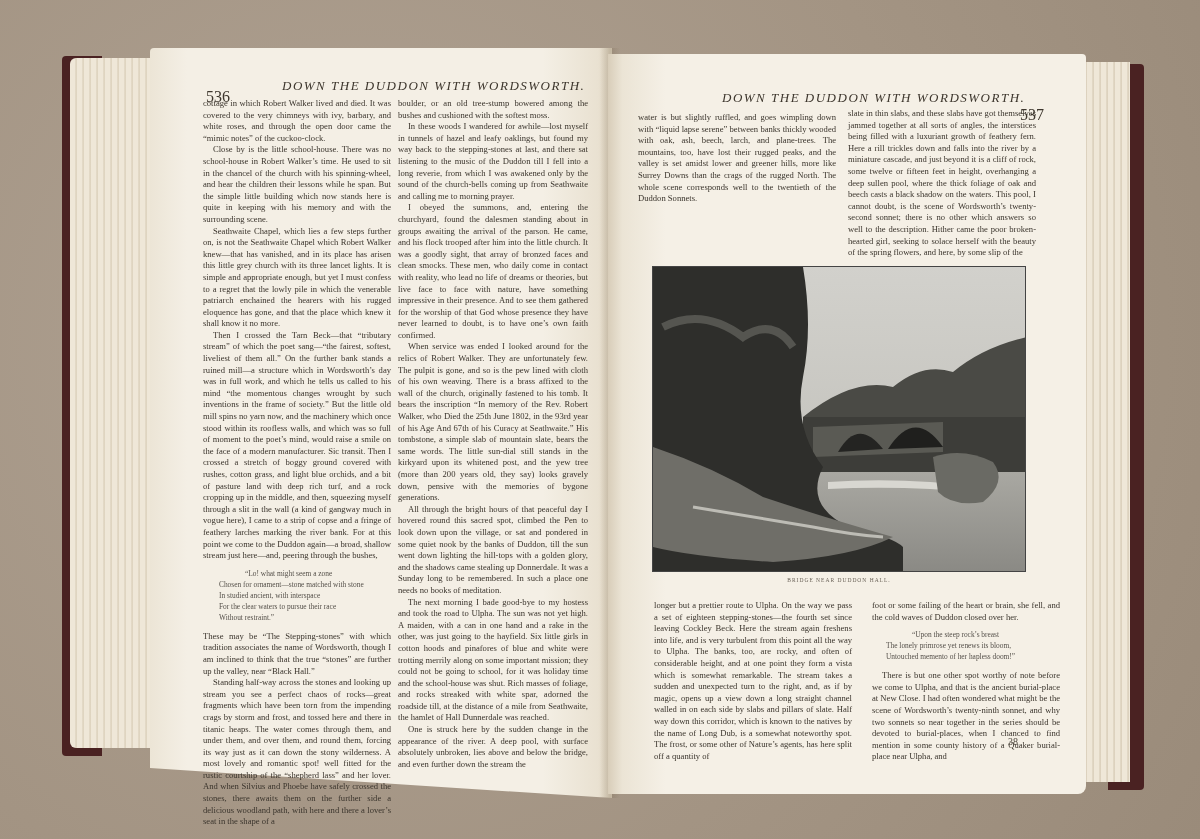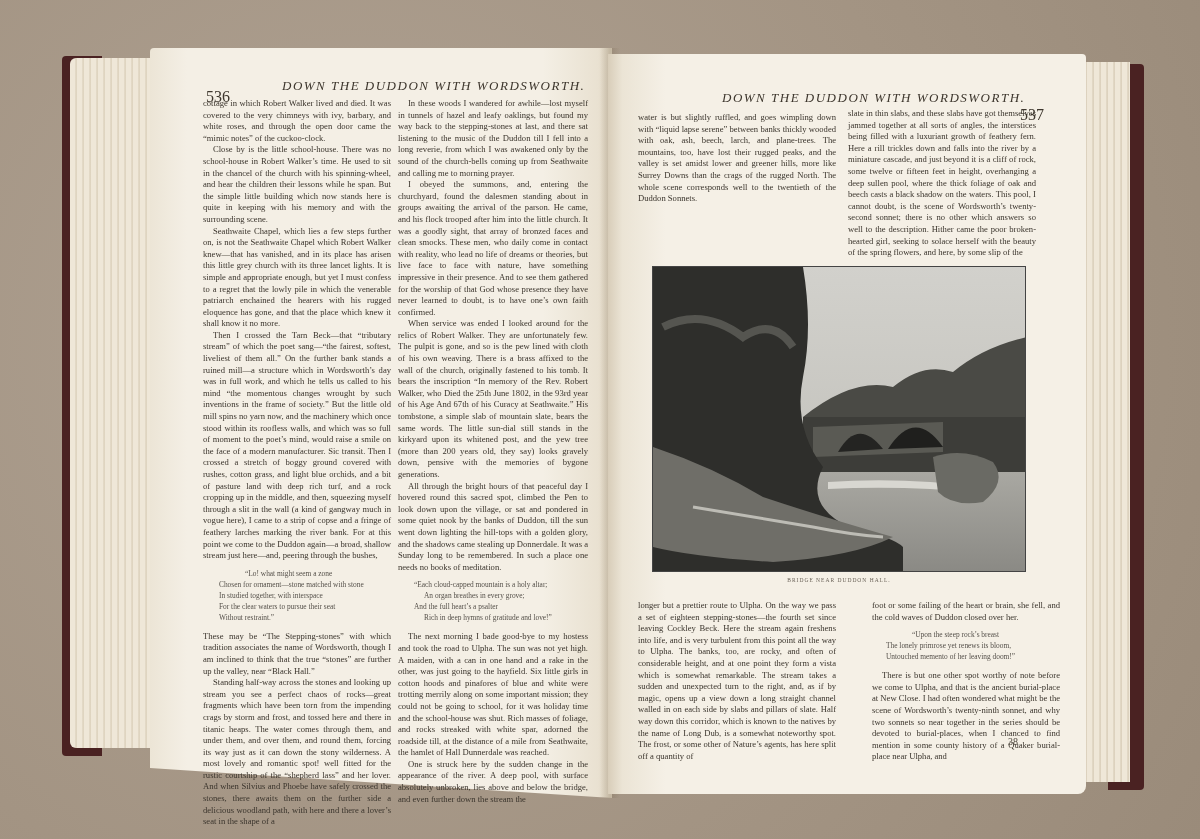--- a/index.html
+++ b/index.html
@@ -87,39 +87,34 @@
 <div class="running-head" style="left:282px; top:78px;">DOWN THE DUDDON WITH WORDSWORTH.</div>
 
 <div class="col" style="left:203px; top:98px; width:188px;">
   <p class="noindent">cottage in which Robert Walker lived and died. It was covered to the very chimneys with ivy, barbary, and white roses, and through the open door came the “mimic notes” of the cuckoo-clock.</p>
   <p>Close by is the little school-house. There was no school-house in Robert Walker’s time. He used to sit in the chancel of the church with his spinning-wheel, and hear the children their lessons while he span. But the simple little building which now stands here is quite in keeping with his memory and with the surrounding scene.</p>
   <p>Seathwaite Chapel, which lies a few steps further on, is not the Seathwaite Chapel which Robert Walker knew—that has vanished, and in its place has arisen this little grey church with its three lancet lights. It is simple and appropriate enough, but yet I must confess to a regret that the lowly pile in which the venerable patriarch enchained the hearers with his rugged eloquence has gone, and that the place which knew it shall know it no more.</p>
   <p>Then I crossed the Tarn Beck—that “tributary stream” of which the poet sang—“the fairest, softest, liveliest of them all.” On the further bank stands a ruined mill—a structure which in Wordsworth’s day was in full work, and which he tells us called to his mind “the momentous changes wrought by such inventions in the frame of society.” But the little old mill spins no yarn now, and the machinery which once stood within its roofless walls, and which was so full of moment to the poet’s mind, would raise a smile on the face of a modern manufacturer. Sic transit. Then I crossed a stretch of boggy ground covered with rushes, cotton grass, and light blue orchids, and a bit of pasture land with deep rich turf, and a rock cropping up in the middle, and then, squeezing myself through a slit in the wall (a kind of gangway much in vogue here), I came to a strip of copse and a fringe of feathery larches marking the river bank. For at this point we come to the Duddon again—a broad, shallow stream just here—and, peering through the bushes,</p>
   <div class="verse">
     <div class="ind2">“Lo! what might seem a zone</div>
     <div>Chosen for ornament—stone matched with stone</div>
-    <div>In studied together, with interspace</div>
-    <div>For the clear waters to pursue their seat</div>
+    <div>In studied ancient, with interspace</div>
+    <div>For the clear waters to pursue their race</div>
     <div>Without restraint.”</div>
   </div>
   <p class="noindent">These may be “The Stepping-stones” with which tradition associates the name of Wordsworth, though I am inclined to think that the true “stones” are further up the valley, near “Black Hall.”</p>
   <p>Standing half-way across the stones and looking up stream you see a perfect chaos of rocks—great fragments which have been torn from the impending crags by storm and frost, and tossed here and there in titanic heaps. The water comes through them, and under them, and over them, and round them, forcing its way just as it can down the stony wilderness. A most lovely and romantic spot! well fitted for the rustic courtship of the “shepherd lass” and her lover. And when Silvius and Phoebe have safely crossed the stones, there awaits them on the further side a delicious woodland path, with here and there a lover’s seat in the shape of a</p>
 </div>
 
 <div class="col" style="left:398px; top:98px; width:190px;">
+  <p class="noindent">boulder, or an old tree-stump bowered among the bushes and cushioned with the softest moss.</p>
   <p>In these woods I wandered for awhile—lost myself in tunnels of hazel and leafy oaklings, but found my way back to the stepping-stones at last, and there sat listening to the music of the Duddon till I fell into a long reverie, from which I was awakened only by the sound of the church-bells coming up from Seathwaite and calling me to morning prayer.</p>
   <p>I obeyed the summons, and, entering the churchyard, found the dalesmen standing about in groups awaiting the arrival of the parson. He came, and his flock trooped after him into the little church. It was a goodly sight, that array of bronzed faces and clean smocks. These men, who daily come in contact with reality, who lead no life of dreams or theories, but live face to face with nature, have something impressive in their presence. And to see them gathered for the worship of that God whose presence they have never learned to doubt, is to have one’s own faith confirmed.</p>
   <p>When service was ended I looked around for the relics of Robert Walker. They are unfortunately few. The pulpit is gone, and so is the pew lined with cloth of his own weaving. There is a brass affixed to the wall of the church, originally fastened to his tomb. It bears the inscription “In memory of the Rev. Robert Walker, who Died the 25th June 1802, in the 93rd year of his Age And 67th of his Curacy at Seathwaite.” His tombstone, a simple slab of mountain slate, bears the same words. The little sun-dial still stands in the kirkyard upon its whitened post, and the yew tree (more than 200 years old, they say) looks gravely down, pensive with the memories of bygone generations.</p>
   <p>All through the bright hours of that peaceful day I hovered round this sacred spot, climbed the Pen to look down upon the village, or sat and pondered in some quiet nook by the banks of Duddon, till the sun went down lighting the hill-tops with a golden glory, and the shadows came stealing up Donnerdale. It was a Sunday long to be remembered. In such a place one needs no books of meditation.</p>
-  <div class="verse">
-    <div>“Each cloud-capped mountain is a holy altar;</div>
-    <div class="ind">An organ breathes in every grove;</div>
-    <div>And the full heart’s a psalter</div>
-    <div class="ind">Rich in deep hymns of gratitude and love!”</div>
-  </div>
   <p>The next morning I bade good-bye to my hostess and took the road to Ulpha. The sun was not yet high. A maiden, with a can in one hand and a rake in the other, was just going to the hayfield. Six little girls in cotton hoods and pinafores of blue and white were trotting merrily along on some important mission; they could not be going to school, for it was holiday time and the school-house was shut. Rich masses of foliage, and rocks streaked with white spar, adorned the roadside till, at the distance of a mile from Seathwaite, the hamlet of Hall Dunnerdale was reached.</p>
   <p>One is struck here by the sudden change in the appearance of the river. A deep pool, with surface absolutely unbroken, lies above and below the bridge, and even further down the stream the</p>
 </div>
 
 <div class="gutter"></div>
 
 <div class="page page-right"></div>
 <div class="running-head" style="left:722px; top:90px;">DOWN THE DUDDON WITH WORDSWORTH.</div>
 <div class="folio" style="left:1020px; top:106px;">537</div>
 
@@ -152,25 +147,25 @@
     <path d="M175,215 Q250,210 330,220 L330,226 Q250,218 175,222 Z" fill="#d8d7d1"></path>
     <path d="M280,190 Q310,180 340,195 Q355,215 330,235 Q300,240 285,225 Z" fill="#6a6a64"></path>
     <path d="M0,0 L150,0 Q160,60 150,110 Q140,160 170,200 Q150,240 200,262 Q240,270 250,280 L250,306 L0,306 Z" fill="#2e2e2b"></path>
     <path d="M0,180 Q60,200 110,230 Q170,250 240,270 Q200,290 120,295 Q40,290 0,280 Z" fill="#6f6e68"></path>
     <path d="M40,240 Q100,250 160,260 Q200,268 230,270" stroke="#bdbcb5" stroke-width="3" fill="none"></path>
     <path d="M10,60 Q50,40 90,70 Q120,50 140,80" stroke="#555550" stroke-width="8" fill="none"></path>
   </svg>
 </div>
 <div class="caption">BRIDGE NEAR DUDDON HALL.</div>
 
-<div class="col" style="left:638px; top:600px; width:198px;">
+<div class="col" style="left:654px; top:600px; width:198px;">
   <p class="noindent">longer but a prettier route to Ulpha. On the way we pass a set of eighteen stepping-stones—the fourth set since leaving Cockley Beck. Here the stream again freshens into life, and is very turbulent from this point all the way to Ulpha. The banks, too, are rocky, and often of considerable height, and at one point they form a vista which is somewhat remarkable. The stream takes a sudden and unexpected turn to the right, and, as if by magic, opens up a view down a long straight channel walled in on each side by slabs and pillars of slate. Half way down this corridor, which is known to the natives by the name of Long Dub, is a somewhat noteworthy spot. The frost, or some other of Nature’s agents, has here split off a quantity of</p>
 </div>
 <div class="col" style="left:848px; top:600px; width:188px;margin-left:24px;">
   <p class="noindent">foot or some failing of the heart or brain, she fell, and the cold waves of Duddon closed over her.</p>
   <div class="verse" style="margin-left:14px;">
     <div class="ind2">“Upon the steep rock’s breast</div>
     <div>The lonely primrose yet renews its bloom,</div>
-    <div>Untouched memento of her leaving doom!”</div>
+    <div>Untouched memento of her hapless doom!”</div>
   </div>
   <p>There is but one other spot worthy of note before we come to Ulpha, and that is the ancient burial-place at New Close. I had often wondered what might be the scene of Wordsworth’s twenty-ninth sonnet, and why two sonnets so near together in the series should be devoted to burial-places, when I chanced to find mention in some county history of a Quaker burial-place near Ulpha, and</p>
 </div>
 <div class="page-num-bottom" style="left:1008px; top:736px;">38</div>
 
 </body></html>

